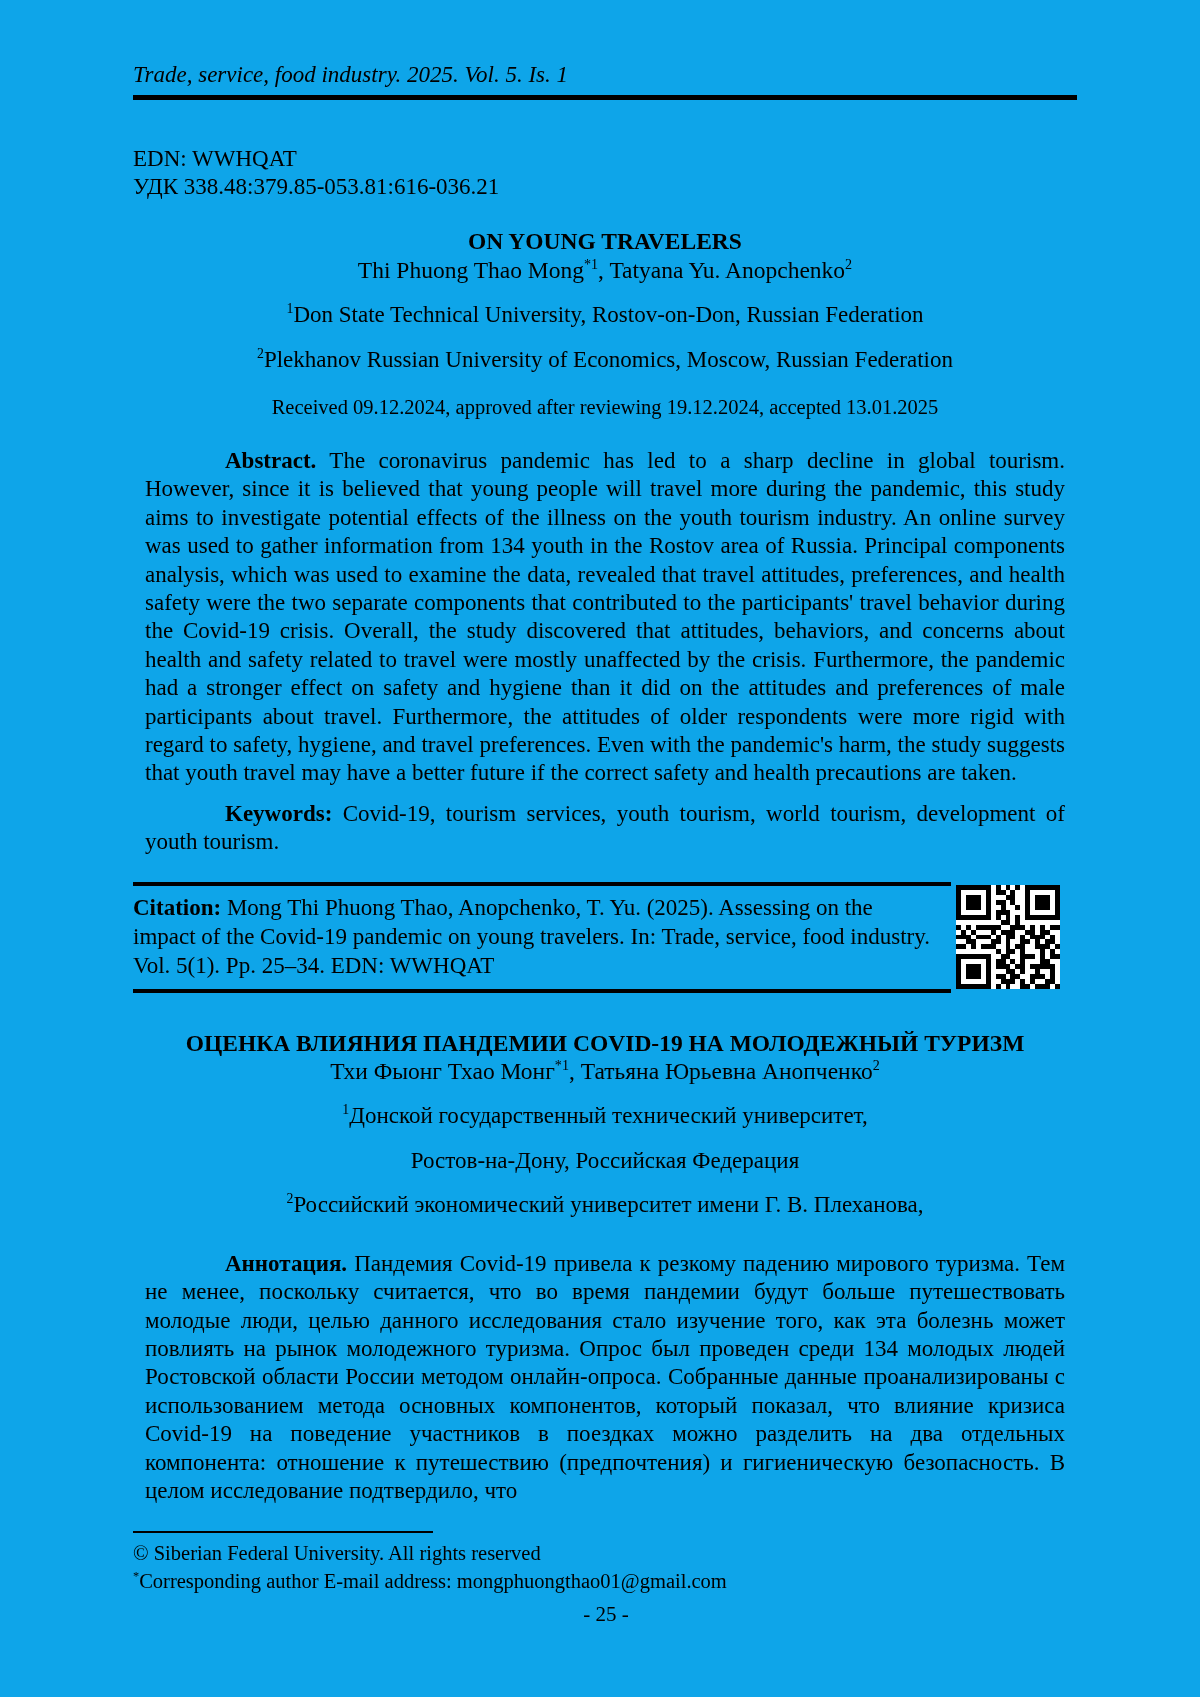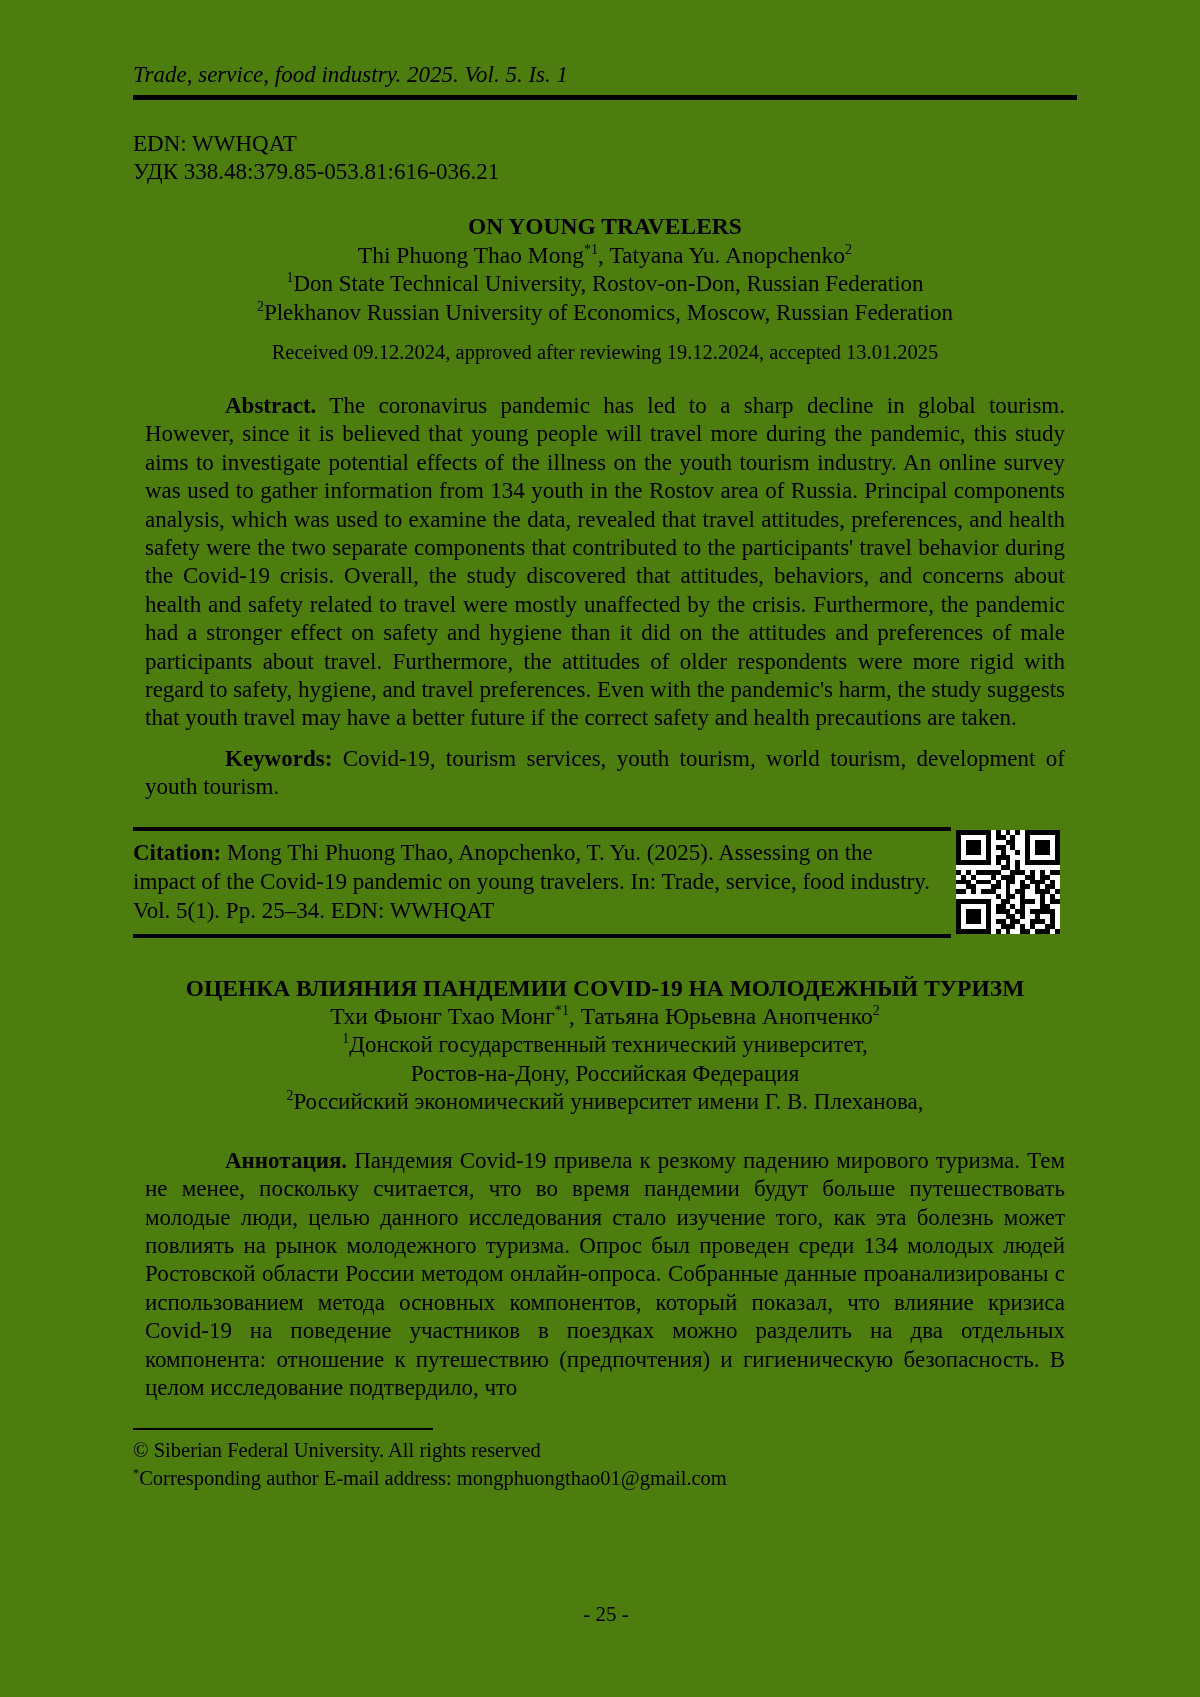--- a/index.html
+++ b/index.html
@@ -1,34 +1,34 @@
 <!DOCTYPE html>
 <html><head>
 <meta charset="utf-8">
 <style>
   * { box-sizing: border-box; }
   html, body { margin: 0; padding: 0; background: #ffffff; }
   .page {
-    width: 1200px; height: 1697px; background: #4d7c0f; color: #000;
+    width: 1200px; height: 1697px; background: #0ea5e9; color: #000;
     font-family: "Liberation Serif", "DejaVu Serif", serif;
     padding: 62px 123px 0 133px; position: relative; overflow: hidden;
   }
   sup { font-size: 0.6em; line-height: 0; }
 
   .running-head { font-style: italic; font-size: 23px; line-height: 26px; }
   .double-rule { margin-top: 7px; height: 2px; border-top: 3px solid #000; border-bottom: 2px solid #000; }
 
-  .codes { margin-top: 30px; font-size: 23px; line-height: 28px; }
+  .codes { margin-top: 45px; font-size: 23px; line-height: 28px; }
 
   .title-block { text-align: center; }
   .en-title-block { margin-top: 26px; }
   .title-line { font-weight: bold; font-size: 23.5px; line-height: 29px; }
   .authors { font-weight: normal; font-size: 23.5px; line-height: 29px; }
-  .affil { font-size: 23px; line-height: 28.5px; }
-  .received { margin-top: 13px; font-size: 20.5px; line-height: 25px; }
+  .affil { font-size: 23px; line-height: 28.5px; margin-top: 16px; }
+  .received { margin-top: 21px; font-size: 20.5px; line-height: 25px; }
 
   .abstract-section { margin-top: 27px; }
   .body-par {
     margin: 12px; font-size: 23px; line-height: 28.4px;
     text-align: justify; text-indent: 80px;
   }
   .par-label { font-weight: bold; }
 
   .citation-section { margin-top: 25px; display: flex; align-items: stretch; }
   .citation-left {

